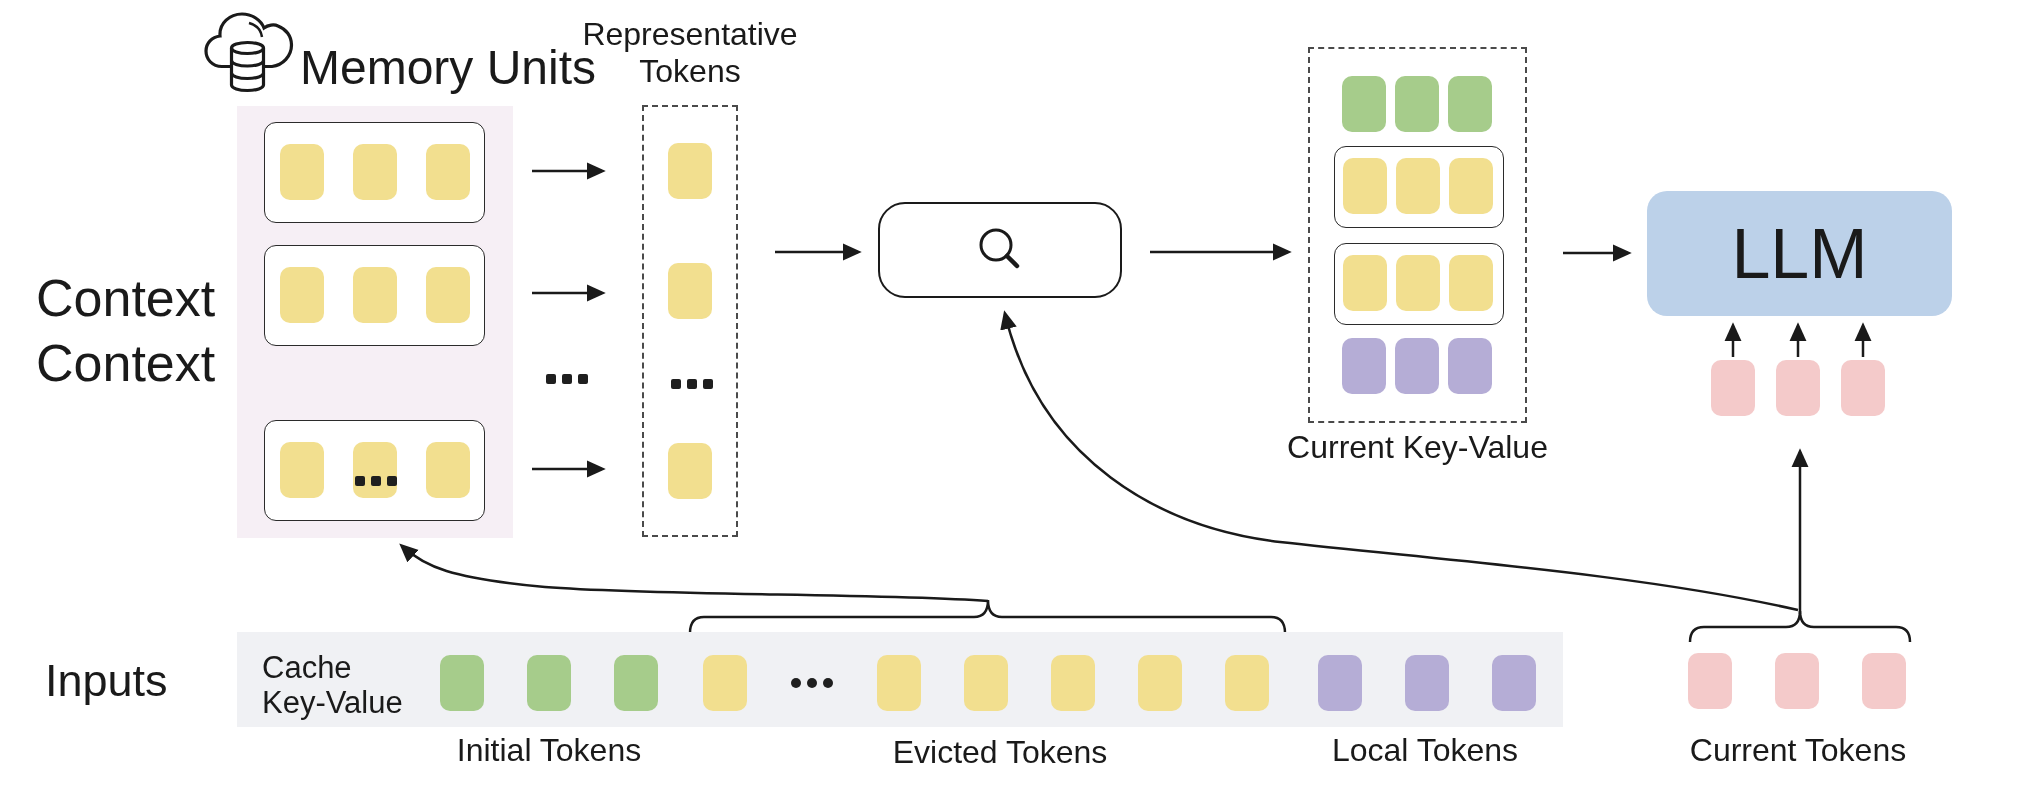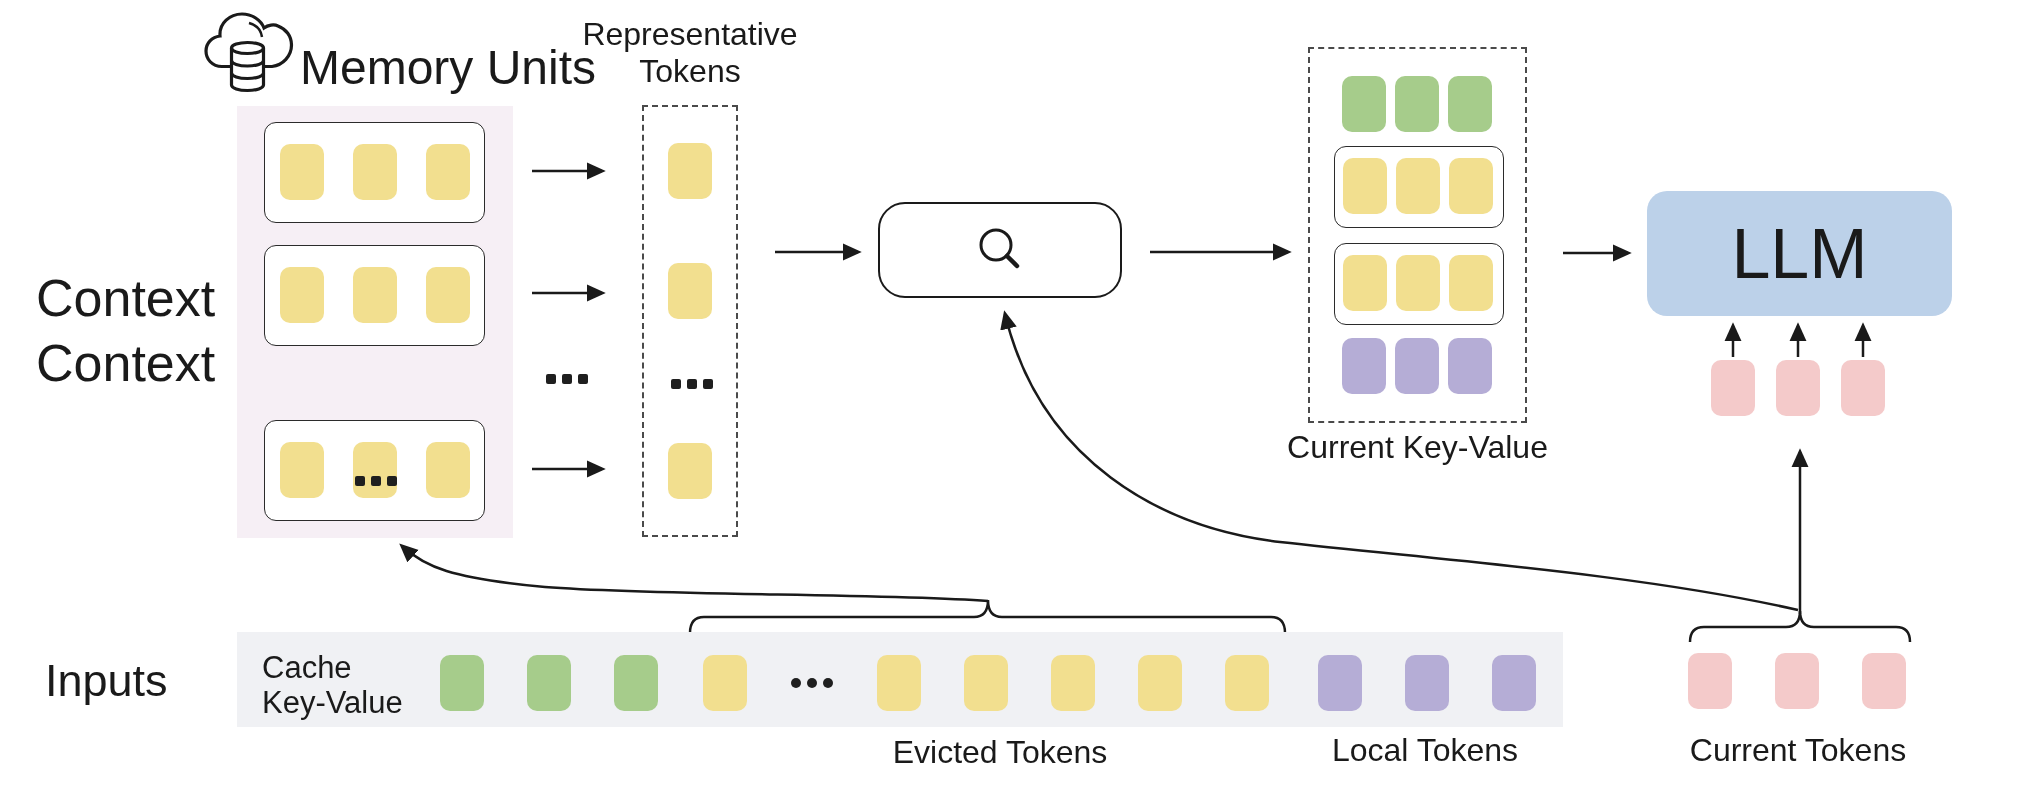--- a/index.html
+++ b/index.html
@@ -218,17 +218,18 @@
       <div class="token" style="background: rgb(181, 173, 214);"></div>
       <div class="token" style="background: rgb(181, 173, 214);"></div>
     </div>
 
   <div class="abs tgroup" style="left:1688px;top:653px">
       <div class="token" style="background: rgb(244, 202, 202);"></div>
       <div class="token" style="background: rgb(244, 202, 202);"></div>
       <div class="token" style="background: rgb(244, 202, 202);"></div>
     </div>
 
+  <div class="abs cap" style="left:399px;top:732px;width:300px">Initial Tokens</div>
   <div class="abs cap" style="left:850px;top:734px;width:300px">Evicted Tokens</div>
   <div class="abs cap" style="left:1275px;top:732px;width:300px">Local Tokens</div>
   <div class="abs cap" style="left:1648px;top:732px;width:300px">Current Tokens</div>
 
 </div>
 
 </body></html>

